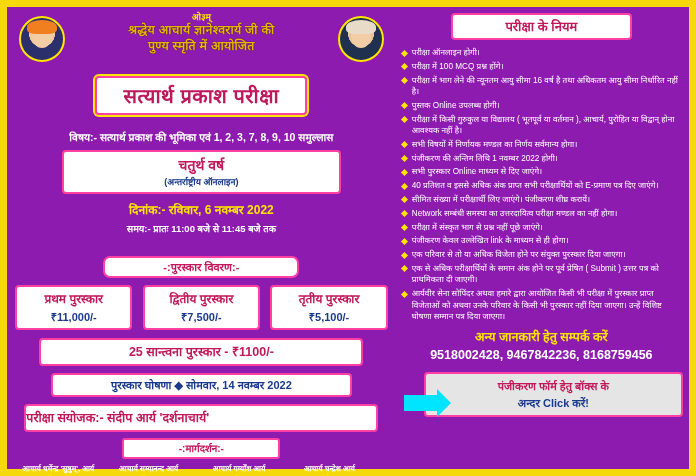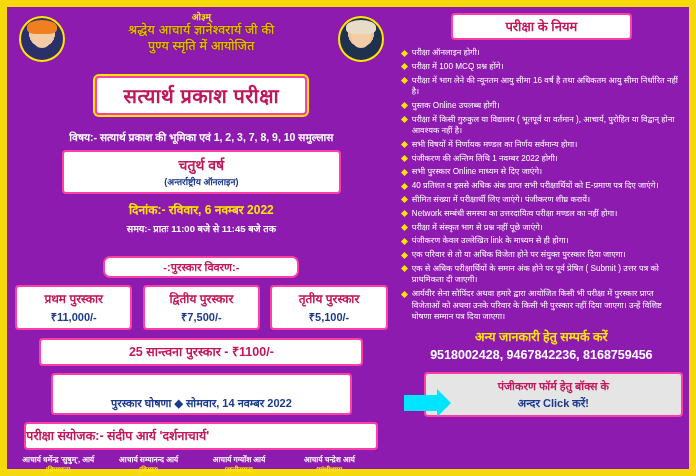--- a/index.html
+++ b/index.html
@@ -101,21 +101,21 @@
   .prize .p2 { color:#1b3a8c; font-weight:bold; font-size:11px; margin-top:2px; }
 
   .consol {
     margin: 8px auto 0 auto; width: 86%;
     background:#ffffff; border:2px solid #ff3fa4; border-radius:4px;
     color:#c2185b; font-weight:bold; font-size:12.5px; text-align:center; padding: 3px 0 4px 0;
   }
   .announce {
     margin: 7px auto 0 auto; width: 80%;
     background:#ffffff; border:2px solid #ff3fa4; border-radius:4px;
-    color:#1b3a8c; font-weight:bold; font-size:11px; text-align:center; padding: 20px 0 3px 0;
+    color:#1b3a8c; font-weight:bold; font-size:11px; text-align:center; padding: 2px 0 3px 0;
   }
   .organiser {
     margin: 7px auto 0 auto; width: 94%;
     background:#ffffff; border:2px solid #ff3fa4; border-radius:4px;
     color:#c2185b; font-weight:bold; font-size:12.5px; padding: 3px 0 4px 0;
   }
   .guide-label {
     margin: 6px auto 0 auto; width: 42%;
     background:#ffffff; border:2px solid #ff3fa4; border-radius:3px;
     color:#c2185b; font-weight:bold; font-size:10px; text-align:center; padding:1px 0 2px 0;
@@ -217,20 +217,21 @@
           <div class="prize">
             <div class="p1">तृतीय पुरस्कार</div>
             <div class="p2">₹5,100/-</div>
           </div>
         </div>
 
         <div class="consol">25 सान्त्वना पुरस्कार  -  ₹1100/-</div>
         <div class="announce">पुरस्कार घोषणा ◆ सोमवार, 14 नवम्बर 2022</div>
         <div class="organiser">परीक्षा संयोजक:- संदीप आर्य 'दर्शनाचार्य'</div>
 
+        <div class="guide-label">-:मार्गदर्शन:-</div>
         <div class="guides">
           <div class="guide">
             <div class="g1">आचार्य धर्मेन्द्र 'सुषुम्', आर्य</div>
             <div class="g2">(हिमाचल)</div>
           </div>
           <div class="guide">
             <div class="g1">आचार्य सम्यानन्द आर्य</div>
             <div class="g2">(हिसार)</div>
           </div>
           <div class="guide">

